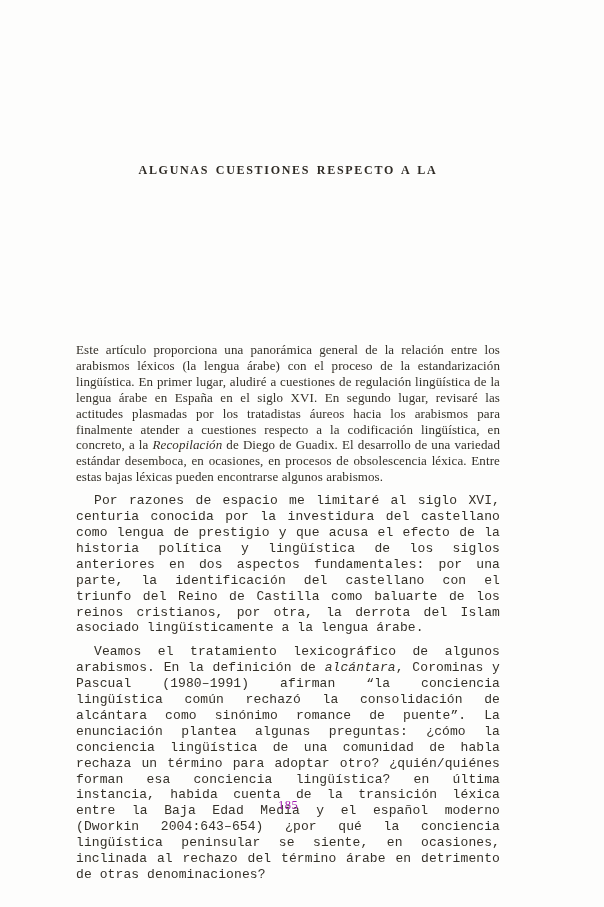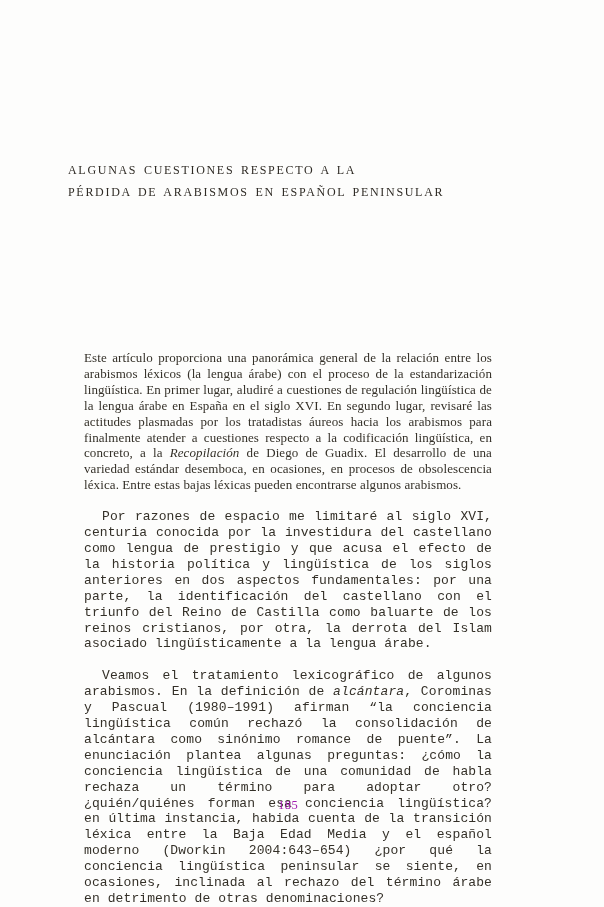--- a/index.html
+++ b/index.html
@@ -15,43 +15,43 @@
     font-family: "Liberation Serif", serif;
     color: #343028;
     overflow: hidden;
   }
   .title {
     position: absolute;
     top: 160px;
     left: 68px;
     width: 440px;
     margin: 0;
-    text-align: left;
+    text-align: center;
     font-size: 12px;
-    font-weight: normal;
+    font-weight: bold;
     letter-spacing: 1.7px;
     word-spacing: 2px;
     line-height: 21.5px;
     color: #2f2b25;
   }
   .title .title-line {
     display: block;
   }
   .body-text {
     position: absolute;
     top: 334px;
     left: 68px;
     width: 440px;
     font-size: 13px;
     line-height: 15.9px;
     text-align: justify;
     letter-spacing: 0.1px;
   }
   .body-text p {
-    margin: 16px;
+    margin: 8px;
   }
   .body-text p.indent {
     text-indent: 18px;
     font-family: Liberation Mono, monospace;
   }
   .body-text em {
     font-style: italic;
   }
   .page-number {
     position: absolute;
@@ -63,21 +63,20 @@
     letter-spacing: 0.5px;
     color: #a21caf;
   }
 </style>
 </head>
 <body>
 
 <div class="page">
   <h1 class="title">
     <span class="title-line">ALGUNAS CUESTIONES RESPECTO A LA</span>
-    <span class="title-line">PÉRDIDA DE ARABISMOS EN ESPAÑOL PENINSULAR</span>
   </h1>
 
   <div class="body-text">
       <p class=""><span>Este artículo proporciona una panorámica general de la relación entre los arabismos léxicos (la lengua árabe) con el proceso de la estandarización lingüística. En primer lugar, aludiré a cuestiones de regulación lingüística de la lengua árabe en España en el siglo XVI. En segundo lugar, revisaré las actitudes plasmadas por los tratadistas áureos hacia los arabismos para finalmente atender a cuestiones respecto a la codificación lingüística, en concreto, a la </span><em>Recopilación</em><span> de Diego de Guadix. El desarrollo de una variedad estándar desemboca, en ocasiones, en procesos de obsolescencia léxica. Entre estas bajas léxicas pueden encontrarse algunos arabismos.</span></p>
       <p class="indent"><span>Por razones de espacio me limitaré al siglo XVI, centuria conocida por la investidura del castellano como lengua de prestigio y que acusa el efecto de la historia política y lingüística de los siglos anteriores en dos aspectos fundamentales: por una parte, la identificación del castellano con el triunfo del Reino de Castilla como baluarte de los reinos cristianos, por otra, la derrota del Islam asociado lingüísticamente a la lengua árabe.</span></p>
       <p class="indent"><span>Veamos el tratamiento lexicográfico de algunos arabismos. En la definición de </span><em>alcántara</em><span>, Corominas y Pascual (1980–1991) afirman “la conciencia lingüística común rechazó la consolidación de alcántara como sinónimo romance de puente”. La enunciación plantea algunas preguntas: ¿cómo la conciencia lingüística de una comunidad de habla rechaza un término para adoptar otro? ¿quién/quiénes forman esa conciencia lingüística? en última instancia, habida cuenta de la transición léxica entre la Baja Edad Media y el español moderno (Dworkin 2004:643–654) ¿por qué la conciencia lingüística peninsular se siente, en ocasiones, inclinada al rechazo del término árabe en detrimento de otras denominaciones?</span></p>
     </div>
 
   <div class="page-number">185</div>
 </div>

